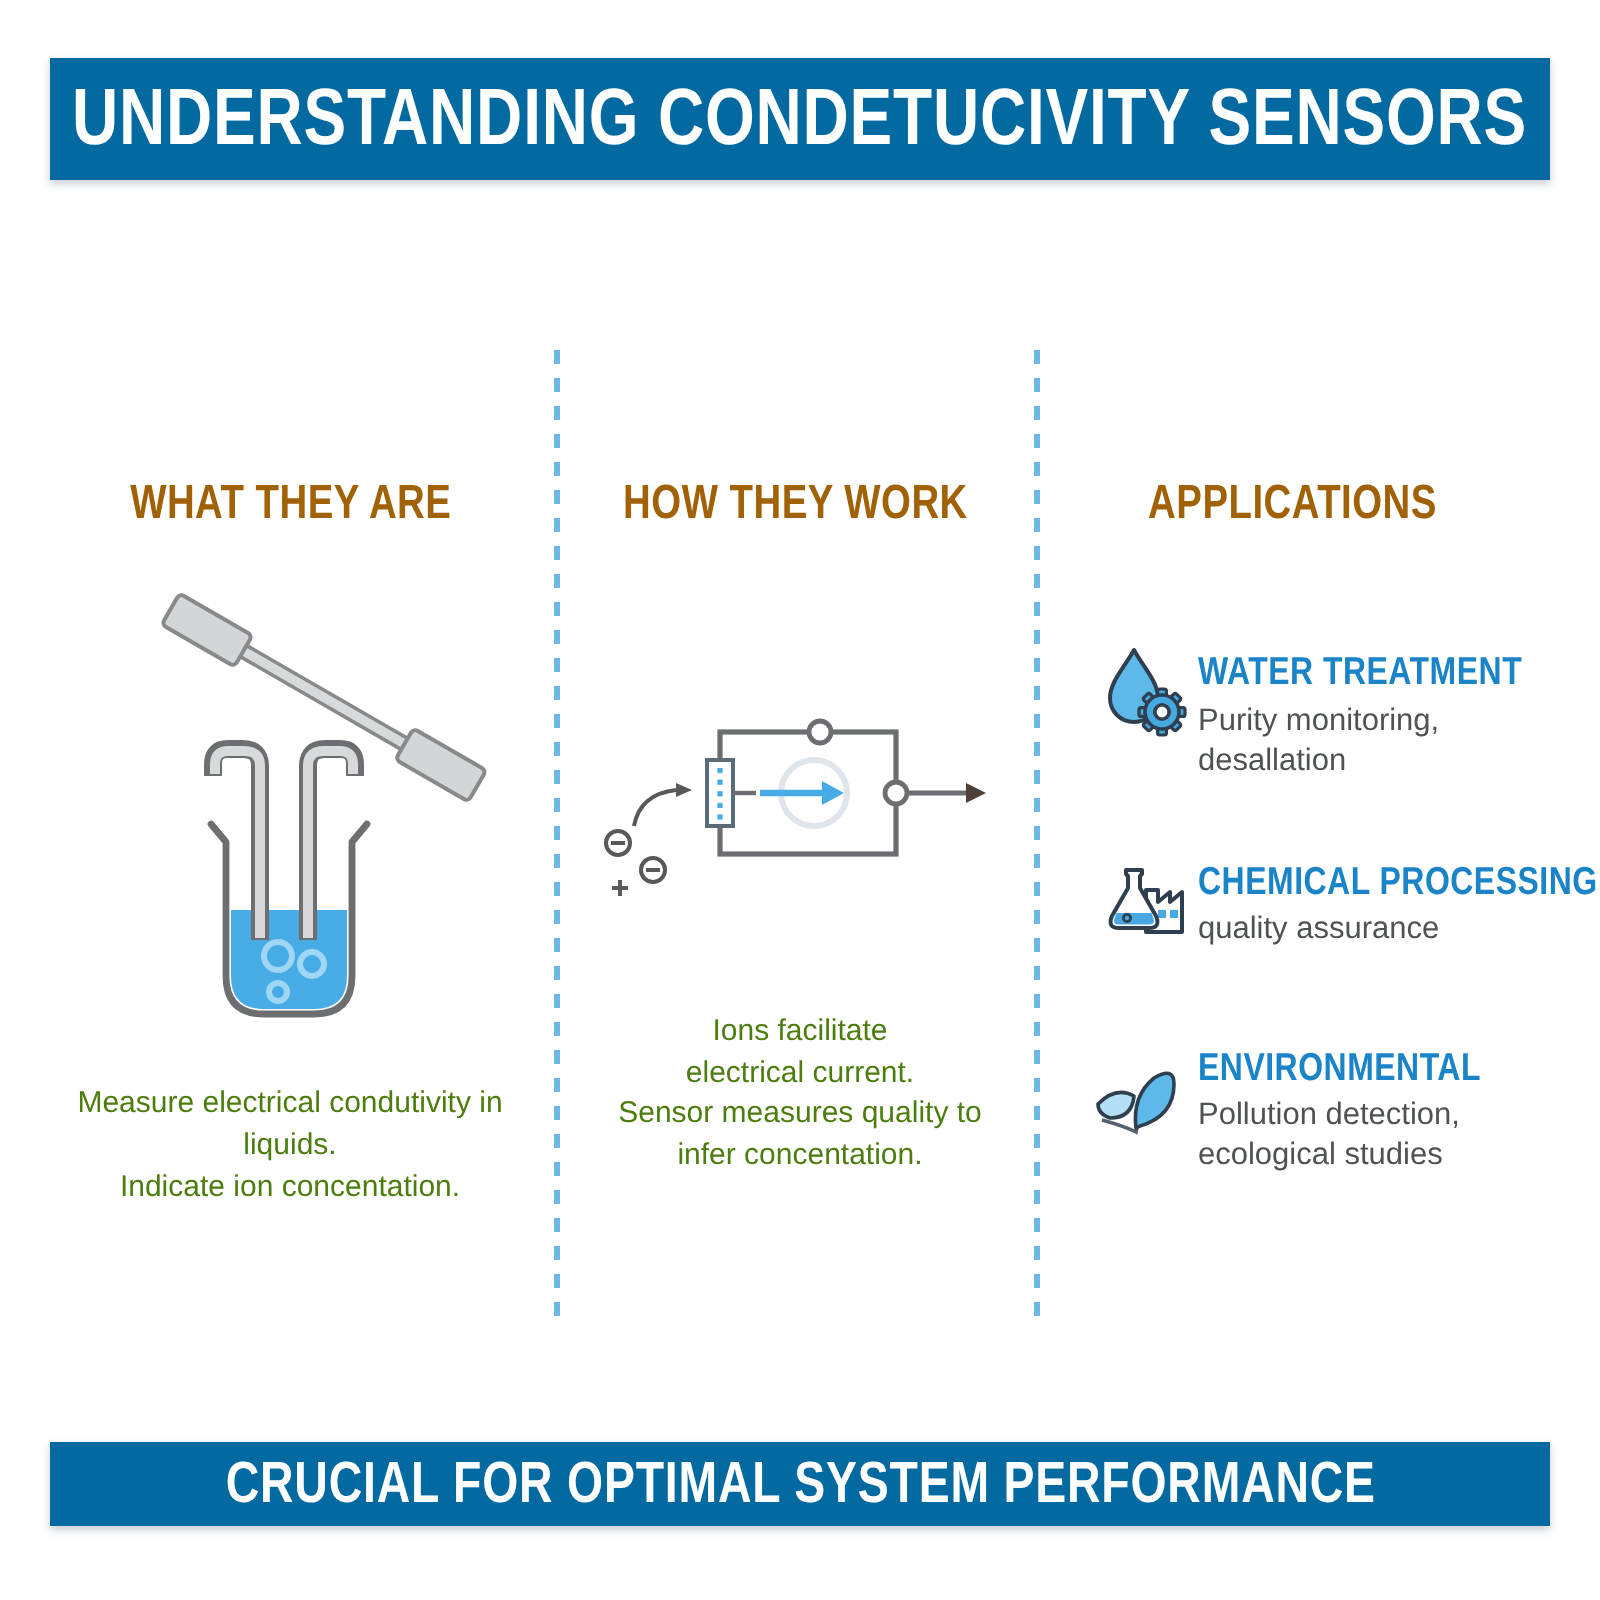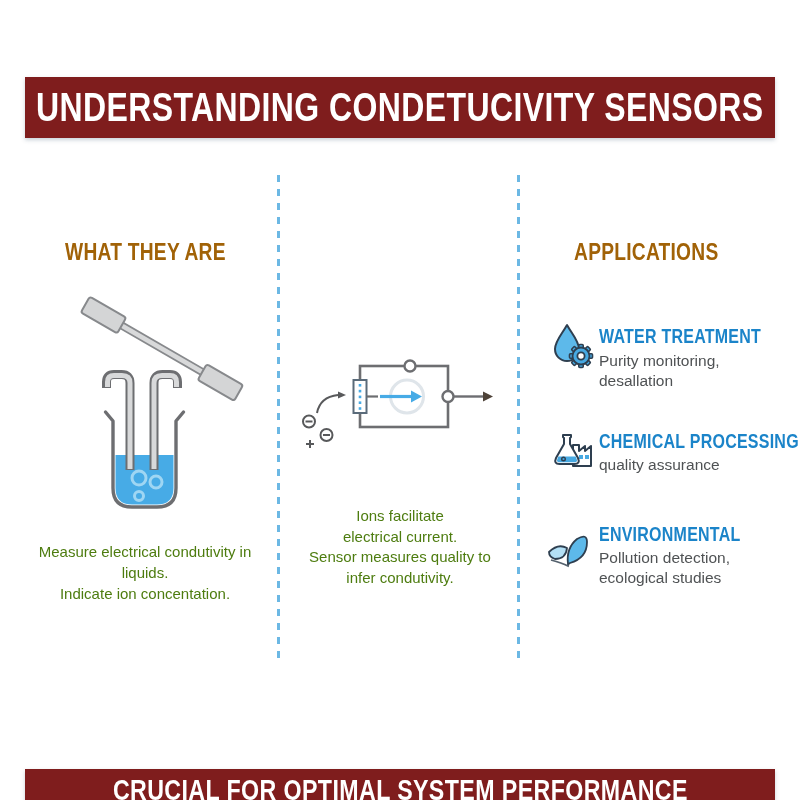--- a/index.html
+++ b/index.html
@@ -1,20 +1,20 @@
 <!DOCTYPE html>
 <html><head>
 <meta charset="utf-8">
 <style>
   html,body{margin:0;padding:0;background:#ffffff;}
   .stage{position:relative;width:800px;height:800px;background:#ffffff;overflow:hidden;
          font-family:"Liberation Sans", sans-serif;}
   .abs{position:absolute;}
-  .banner{background:#7f1d1d;color:#ffffff;display:flex;align-items:center;justify-content:center;
-          box-shadow:0 2px 4px rgba(40,70,100,0.25);margin-top:48px;}
+  .banner{background:#0369a1;color:#ffffff;display:flex;align-items:center;justify-content:center;
+          box-shadow:0 2px 4px rgba(40,70,100,0.25);}
   .banner-text{font-weight:700;letter-spacing:0.5px;display:inline-block;
                transform:scaleX(0.8);transform-origin:center;white-space:nowrap;}
   .top-banner{left:25px;top:29px;width:750px;height:61px;}
   .top-banner .banner-text{font-size:40px;}
   .bottom-banner{left:25px;top:721px;width:750px;height:42px;text-align:right;}
   .bottom-banner .banner-text{font-size:29px;}
   .divider{top:175px;width:3px;height:486px;
            background:repeating-linear-gradient(to bottom,#6cb8e4 0 7px,transparent 7px 14px);}
   .col-header{color:#a16207;font-weight:700;text-align:center;}
   .col-header span{display:inline-block;transform:scaleX(0.8);transform-origin:center;
@@ -64,20 +64,23 @@
     </g>
 
     <path d="M45.5,122 L53,131 V198 Q53,217 72,217 H97 Q116,217 116,198 V131 L123.5,122" fill="none" stroke="#6d6e71" stroke-width="3.4" stroke-linecap="round" stroke-linejoin="round"></path>
   </svg>
 
   <div class="abs caption" style="left:15px;top:541px;width:260px;">
     <div>Measure electrical condutivity in liquids.</div>
     <div>Indicate ion concentation.</div>
   </div>
 
+  <div class="abs col-header" style="left:285px;top:238px;width:225px;">
+    <span>HOW THEY WORK</span>
+  </div>
 
   <svg class="abs" style="left:290px;top:340px;" width="220" height="120" viewBox="0 0 220 120">
 
     <rect x="70" y="26" width="88" height="61" fill="none" stroke="#6d6e71" stroke-width="2.6"></rect>
 
     <circle cx="117" cy="56.5" r="16.5" fill="none" stroke="#dfe5ea" stroke-width="3"></circle>
     <g>
       <line x1="90" y1="56.5" x2="121" y2="56.5" stroke="#47abe6" stroke-width="3.2"></line>
       <polygon points="121,50.5 132,56.5 121,62.5" fill="#47abe6"></polygon>
     </g>
@@ -111,21 +114,21 @@
       <line x1="20" y1="100" x2="20" y2="108"></line>
       <path d="M27,73 Q30,57 48,55" fill="none"></path>
     </g>
     <polygon points="48,51.5 56,55 48,58.5" fill="#58595b"></polygon>
   </svg>
 
   <div class="abs caption" style="left:295px;top:506px;width:210px;line-height:20.5px;">
     <div>Ions facilitate</div>
     <div>electrical current.</div>
     <div>Sensor measures quality to</div>
-    <div>infer condutivity.</div>
+    <div>infer concentation.</div>
   </div>
 
   <div class="abs col-header" style="left:517px;top:238px;width:258px;">
     <span>APPLICATIONS</span>
   </div>
 
   <div class="abs" style="left:548px;top:320px;width:50px;height:50px;">
     <svg width="50" height="50" viewBox="0 0 50 50">
       <path d="M19,5 C14,14 7,21 7,29 C7,36 12.5,41 19,41 C25.5,41 31,36 31,29 C31,21 24,14 19,5 Z" fill="#5db9ea" stroke="#2e3f50" stroke-width="2" stroke-linejoin="round"></path>
       <g transform="translate(33,36)">

